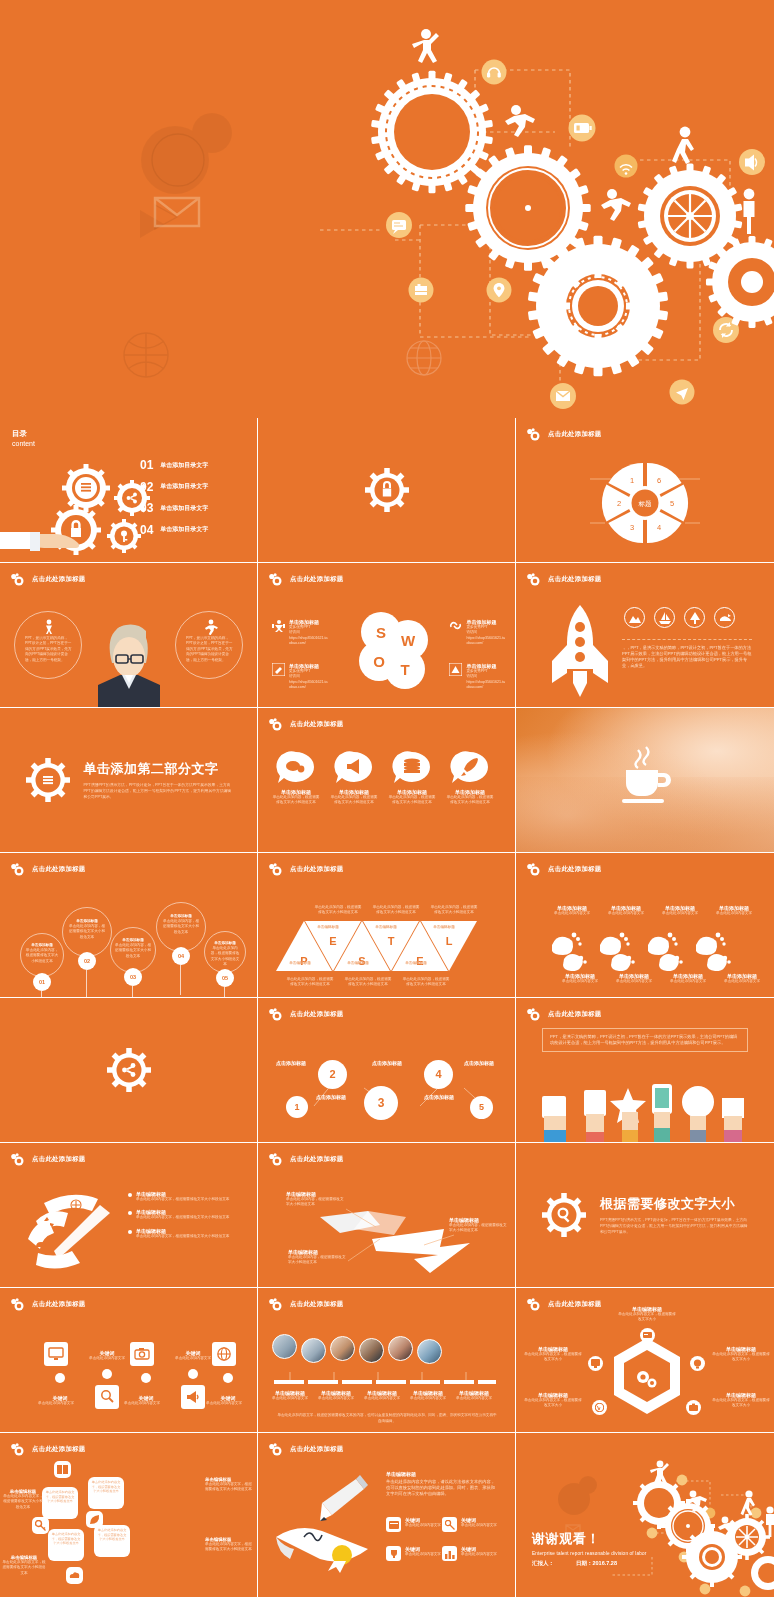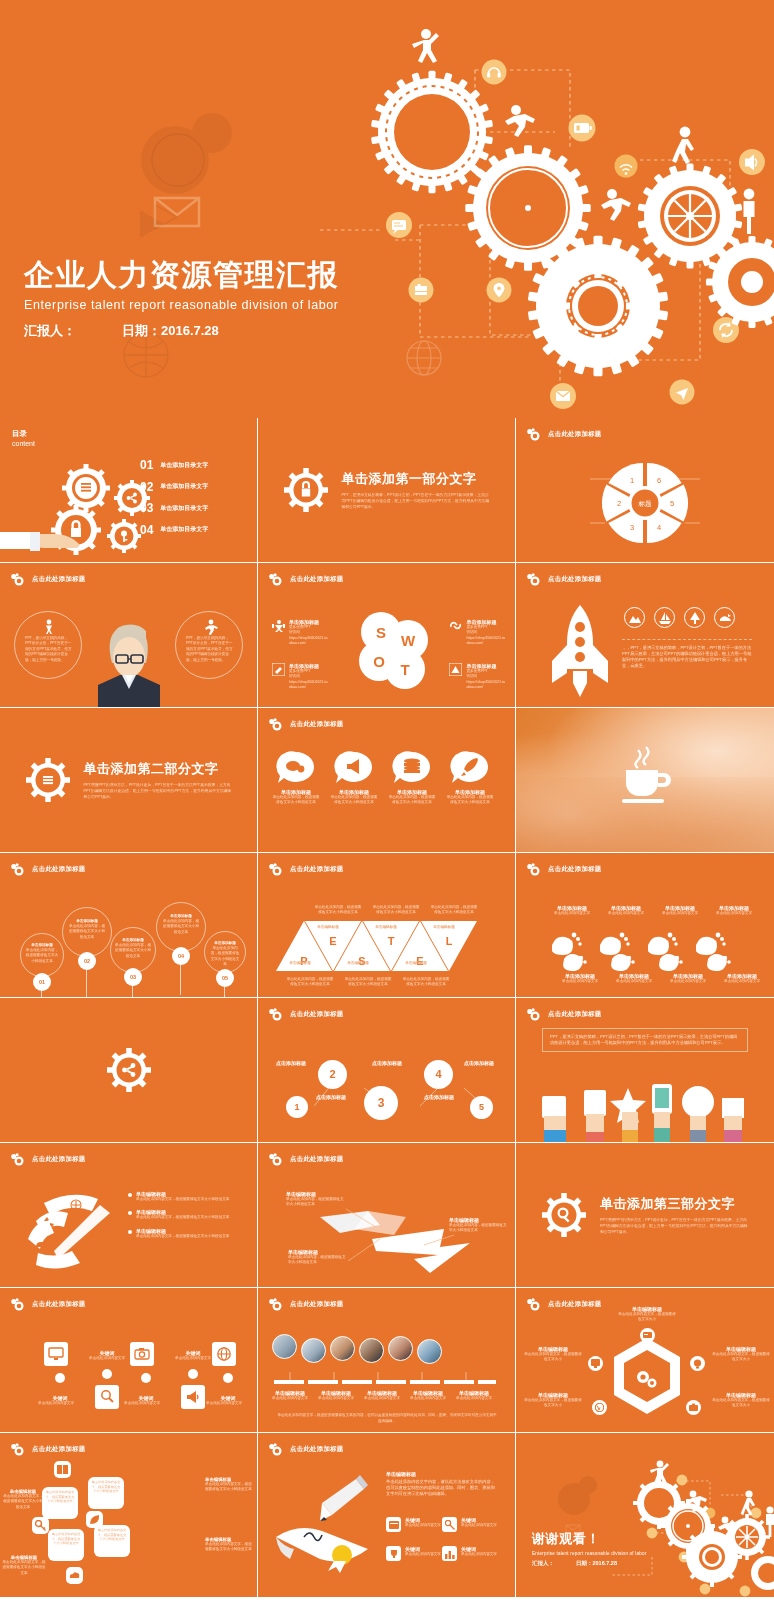--- a/index.html
+++ b/index.html
@@ -340,30 +340,20 @@
           <path d="M7 11h6l6 10-3 2-5-7-1 8 5 10-4 2-6-11-4 10-4-2 5-12z"></path>
         </g>
 
         <g transform="translate(740,190)">
           <circle cx="9" cy="4" r="5.4"></circle>
           <path d="M3.5 11h11v16h-3.5v17h-4v-17h-3.5z"></path>
         </g>
       </g>
     </svg>
 
-    <div class="cover-text">
-      <div class="cover-title">企业人力资源管理汇报</div>
-      <div class="cover-sub">Enterprise talent report reasonable division of labor</div>
-      <div class="cover-meta">
-        <span>汇报人：</span>
-        <span>
-          <span>日期：</span><span>2016.7.28</span>
-        </span>
-      </div>
-    </div>
   </div>
 
   <div class="grid">
 
     <div class="slide">
       <div style="position:absolute;left:12px;top:11px;">
         <div style="font-size:7.5px;font-weight:bold;color:#fff;">目录</div>
         <div style="font-size:7px;color:#fff;margin-top:1px;">content</div>
       </div>
 
@@ -455,24 +445,20 @@
               <circle r="12.5" fill="#e8742c"></circle>
             <g fill="#fff">
                 <path d="M-4.2 -1.5h8.4v8h-8.4z"></path>
                 <path d="M0 -9a4 4 0 0 1 4 4v3h-2.1v-3a1.9 1.9 0 0 0-3.8 0v3h-2.1v-3a4 4 0 0 1 4-4z"></path>
               </g>
             <g stroke="#fff" stroke-width="5.5">
                 <path d="M0 -22V-15M0 22V15M-22 0H-15M22 0H15M-15.5 -15.5l4.5 4.5M15.5 15.5l-4.5-4.5M15.5 -15.5l-4.5 4.5M-15.5 15.5l4.5-4.5"></path>
               </g>
           </g>
         </svg>
-        <div class="sec-txt">
-          <h3>单击添加第一部分文字</h3>
-          <p>PPT，是演示文稿的简称，PPT设计之初，PPT旨在于一体的方法PPT展示效果，主流公司PPT的编辑功能设计更合适，能上方用一号框架到中的PPT方法，提升利用其中方法编辑和公司PPT展示。</p>
-        </div>
       </div>
     </div>
 
     <div class="slide">
       <div class="sl-head">
         <svg class="gear-badge" viewBox="0 0 20 20">
             <g fill="#fff">
               <circle cx="12" cy="12" r="6"></circle>
               <circle cx="12" cy="12" r="3" fill="#e8742c"></circle>
               <circle cx="5" cy="6" r="3.4"></circle>
@@ -1207,21 +1193,21 @@
             <g fill="#fff">
                 <circle cx="-1" cy="-2" r="4.4" fill="none" stroke="#fff" stroke-width="2.2"></circle>
                 <rect x="1.5" y="1.5" width="2.2" height="6" transform="rotate(-45 2.6 4.5)"></rect>
               </g>
             <g stroke="#fff" stroke-width="5.5">
                 <path d="M0 -22V-15M0 22V15M-22 0H-15M22 0H15M-15.5 -15.5l4.5 4.5M15.5 15.5l-4.5-4.5M15.5 -15.5l-4.5 4.5M-15.5 15.5l4.5-4.5"></path>
               </g>
           </g>
         </svg>
         <div class="sec-txt">
-          <h3>单击添加第三部分文字</h3>
+          <h3>根据需要修改文字大小</h3>
           <p>PPT演播PPT的演示方法，PPT设计更短，PPT旨在于一体的方法PPT展示效果，主方向PPT的编辑方法设计更合适，能上方用一号框架到中的PPT方法，提升利用其中方法编辑和公司PPT展示。</p>
         </div>
       </div>
     </div>
 
     <div class="slide">
       <div class="sl-head">
         <svg class="gear-badge" viewBox="0 0 20 20">
             <g fill="#fff">
               <circle cx="12" cy="12" r="6"></circle>

